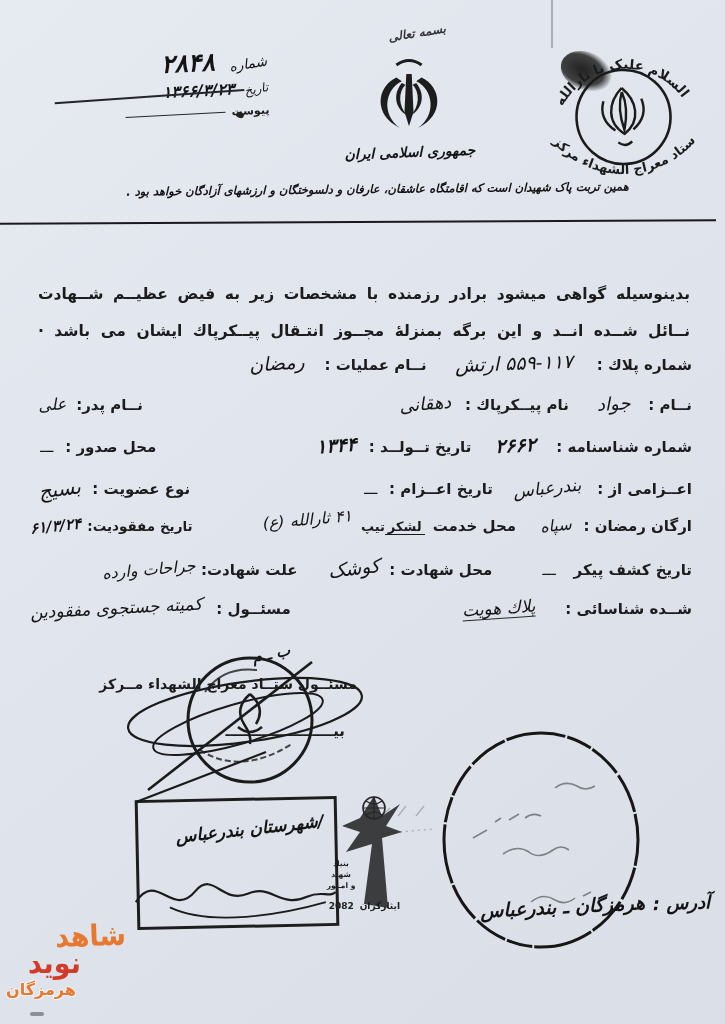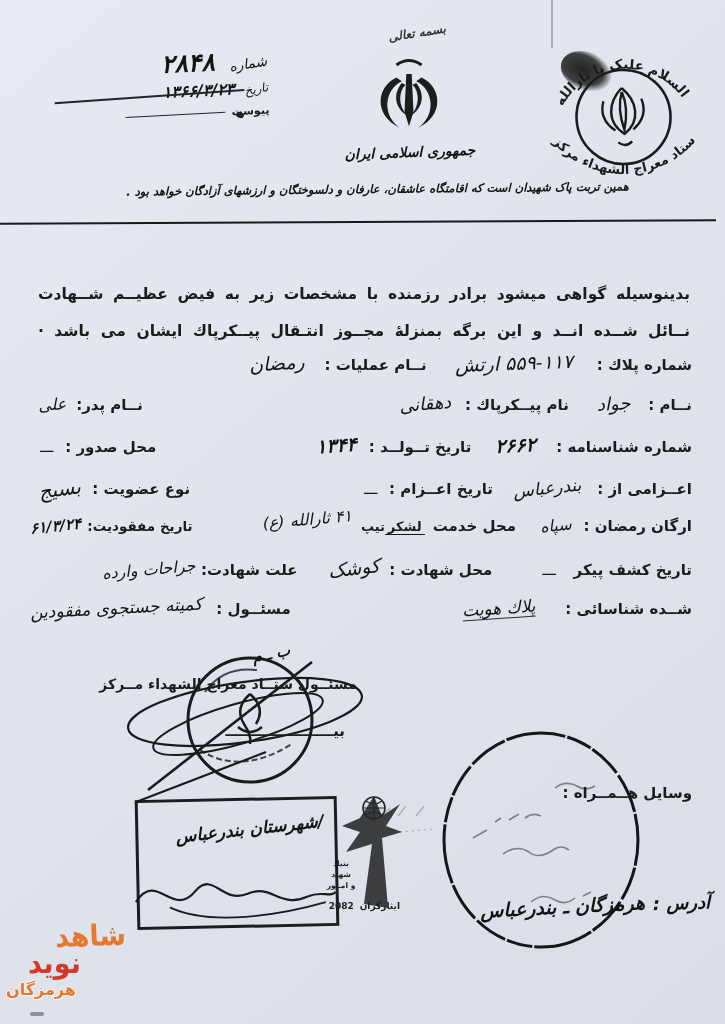--- a/index.html
+++ b/index.html
@@ -218,21 +218,20 @@
       <path d="M96 176 q12 -10 24 -2 q10 6 20 -2"></path>
       <path d="M52 104 l-14 8 m110 58 l8 -4"></path>
     </g>
   </svg>
   <svg class="abs" style="left:360px;top:780px;opacity:.35;" width="90" height="70" viewBox="0 0 90 70">
     <g stroke="#555" stroke-width="1.4" fill="none">
       <path d="M6 38 l10 -8 m6 6 l8 -8 m8 8 l8 -10 m10 10 l8 -10"></path>
       <path d="M4 55 l70 -6" stroke-dasharray="2 4"></path>
     </g>
   </svg>
-  <div class="abs rtl" style="left:480px;top:784px;width:212px;font-size:15px;font-weight:bold;text-align:right;z-index:6;">وسایل هــمــراه :</div>
 
   <div class="abs" style="left:136px;top:798px;width:196px;height:124px;border:3px solid #1d1d1d;transform:rotate(-1.2deg);z-index:3;">
     <div class="abs hw rtl" style="right:10px;top:18px;font-size:17px;font-weight:bold;transform:rotate(-5deg);">/شهرستان بندرعباس</div>
     <svg class="abs" style="left:-10px;top:58px;" width="210" height="62" viewBox="0 0 210 60">
       <path d="M6 40 C28 8 42 58 66 30 C84 10 92 44 118 34 C142 24 150 50 178 38 C192 32 200 40 206 34" stroke="#1b1b1b" stroke-width="2.2" fill="none"></path>
       <path d="M40 46 C80 66 150 56 196 44" stroke="#1b1b1b" stroke-width="1.8" fill="none"></path>
     </svg>
   </div>
 
   <svg class="abs" style="left:330px;top:792px;" width="75" height="120" viewBox="0 0 75 120">

